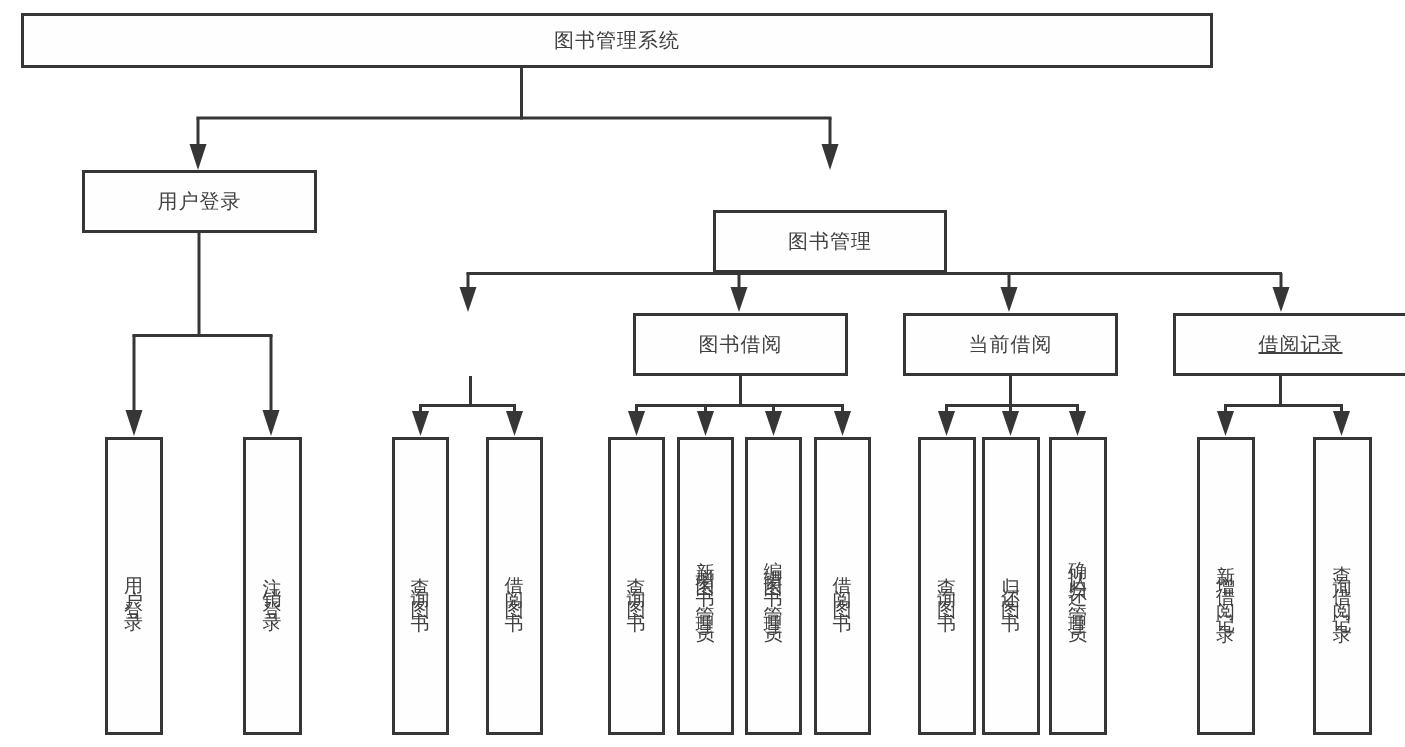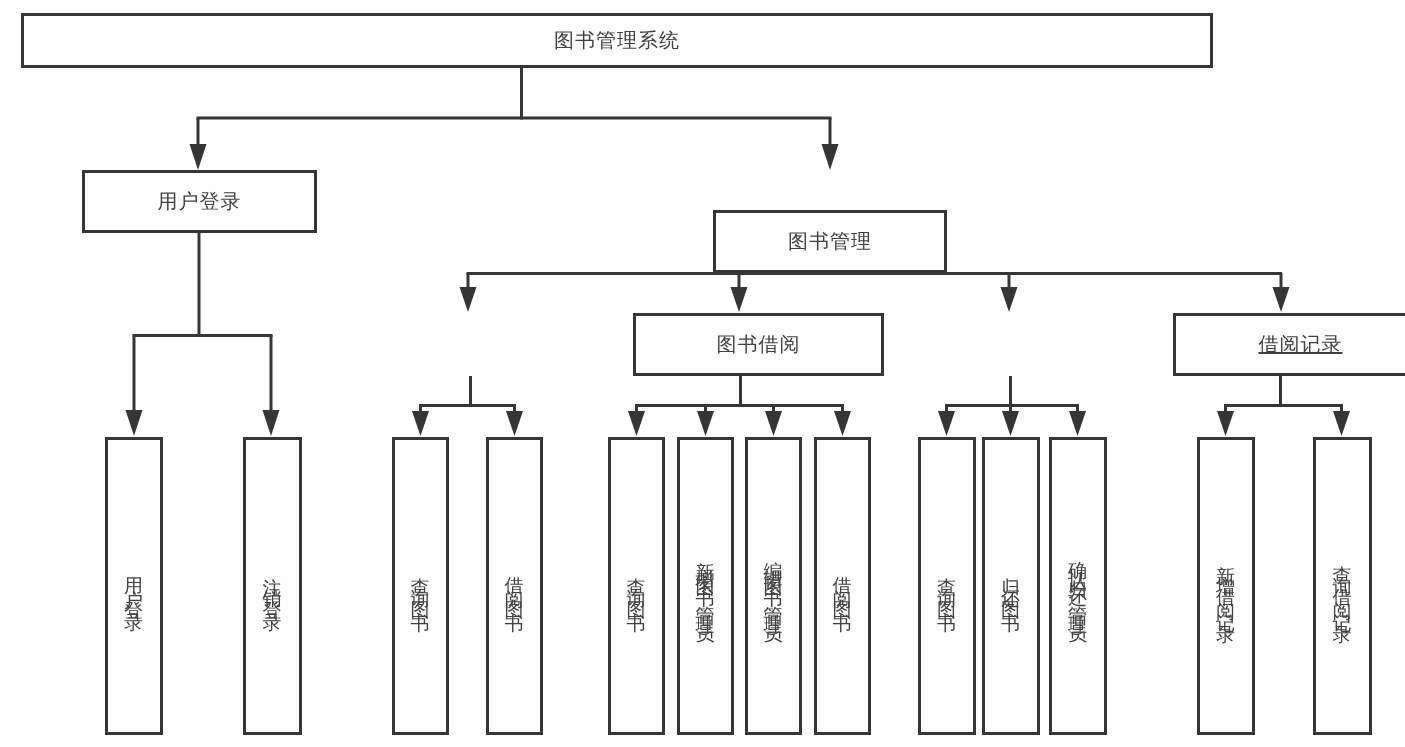--- a/index.html
+++ b/index.html
@@ -135,22 +135,25 @@
     <span class="hlabel">图书管理系统</span>
   </div>
 
   <div class="box" style="left:82px; top:170px; width:235px; height:63px;">
     <span class="hlabel">用户登录</span>
   </div>
   <div class="box" style="left:713px; top:170px; width:234px; height:63px;margin-top:40px;">
     <span class="hlabel">图书管理</span>
   </div>
 
-  <div class="box" style="left:633px; top:313px; width:251px; height:63px;">
+  <div class="box" style="left:633px; top:313px; width:215px; height:63px;">
     <span class="hlabel">图书借阅</span>
+  </div>
+  <div class="box" style="left:903px; top:313px; width:215px; height:63px;">
+    <span class="hlabel">当前借阅</span>
   </div>
   <div class="box" style="left:1173px; top:313px; width:255px; height:63px;text-decoration:underline;">
     <span class="hlabel">借阅记录</span>
   </div>
 
   <div class="box" style="left:105px; top:437px; width:58px; height:298px;">
     <span class="vlabel">用户登录</span>
   </div>
   <div class="box" style="left:243px; top:437px; width:59px; height:298px;">
     <span class="vlabel">注销登录</span>

